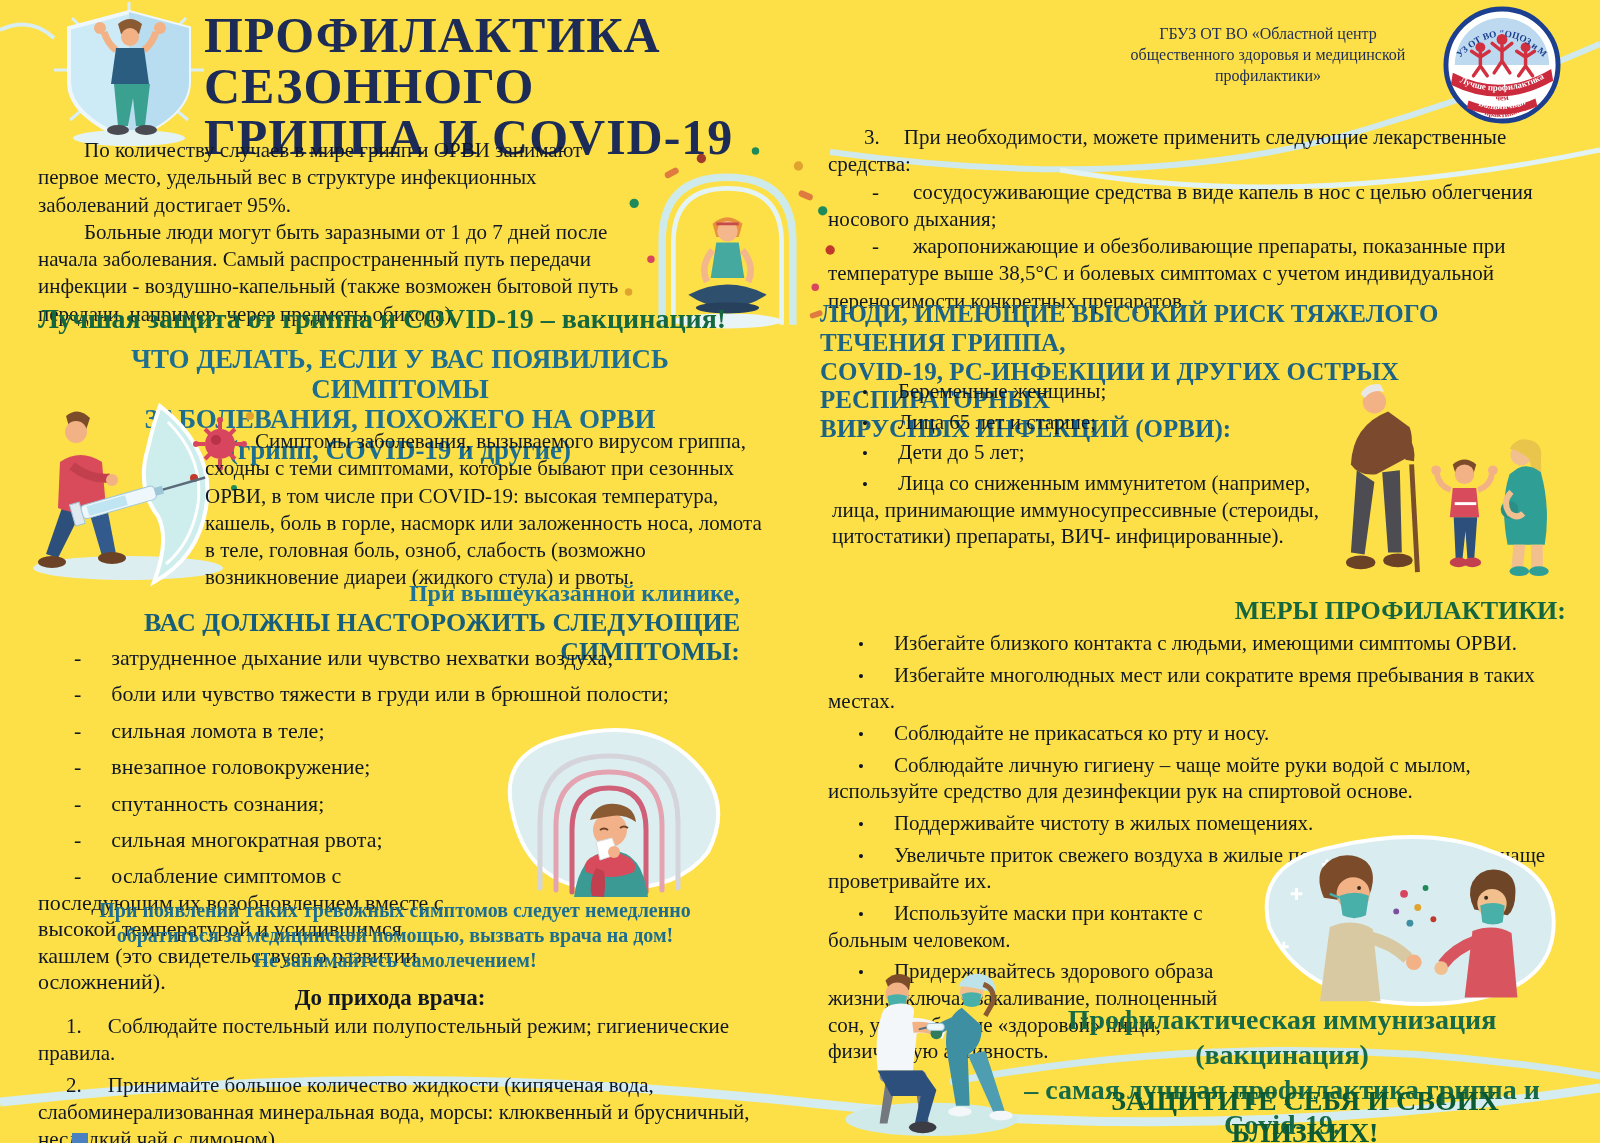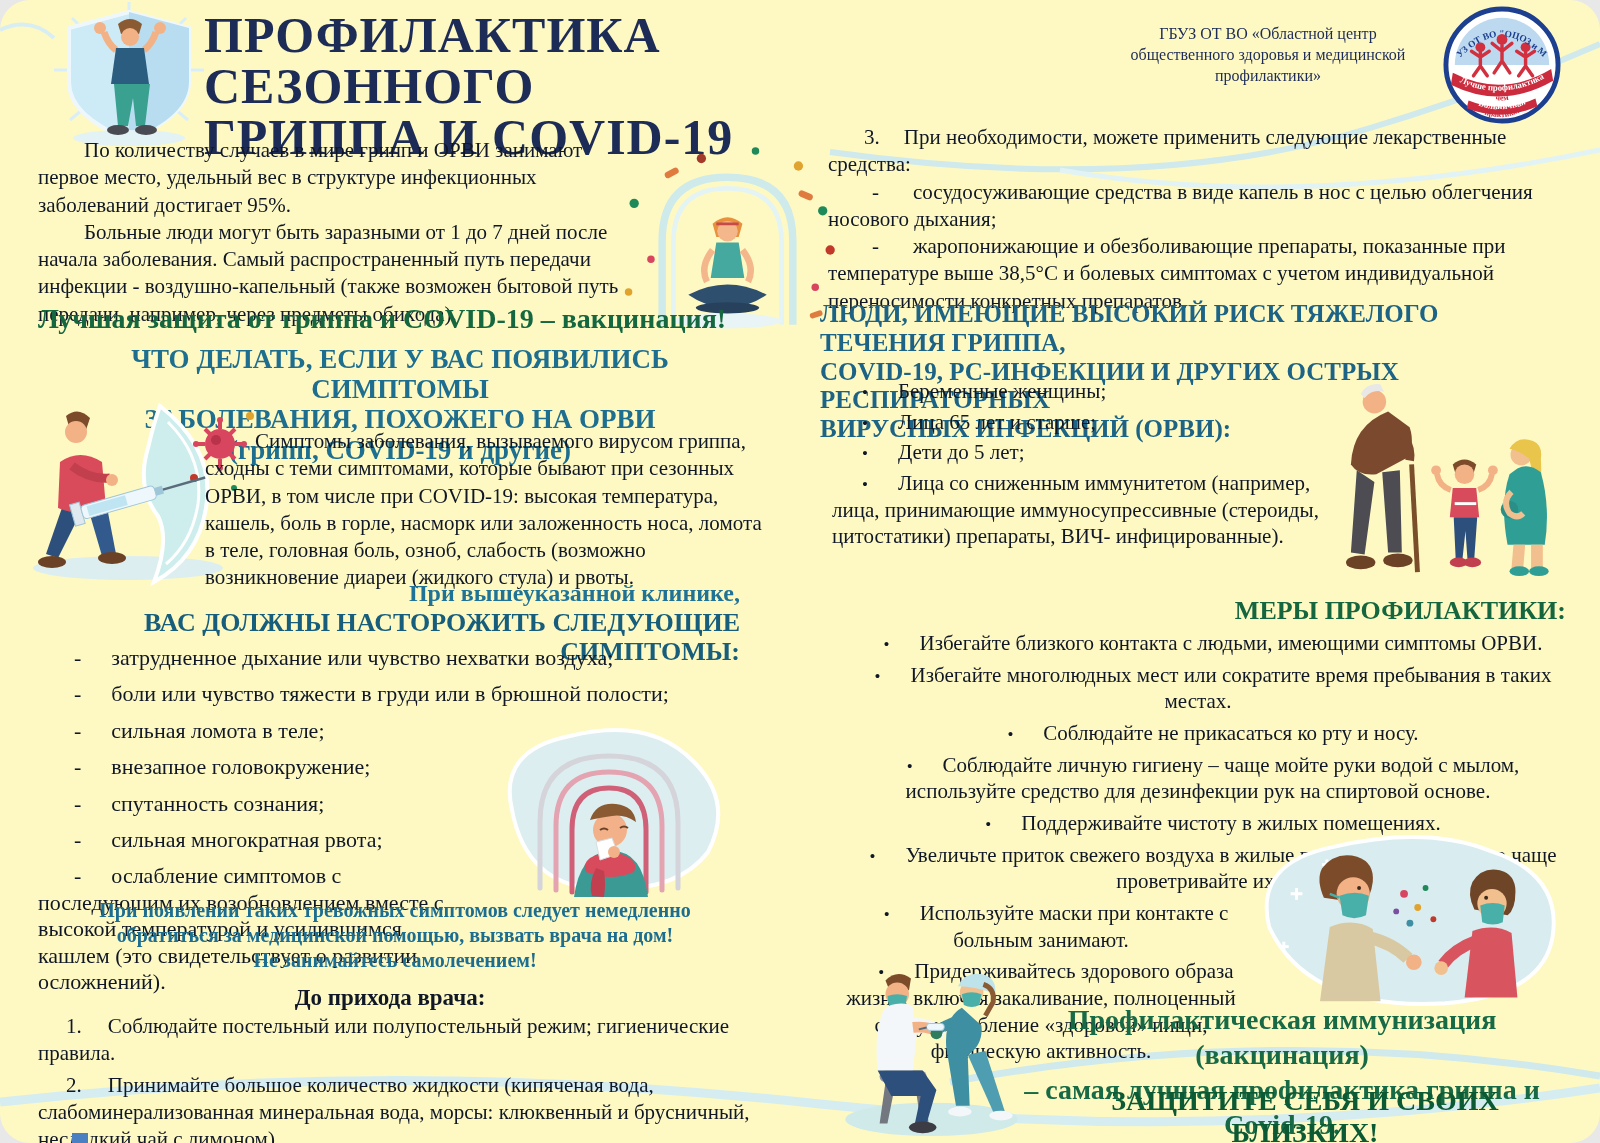--- a/index.html
+++ b/index.html
@@ -1,17 +1,17 @@
 <!DOCTYPE html>
 <html lang="ru"><head>
 <meta charset="utf-8">
 <style>
   html,body{margin:0;padding:0;background:#e8e8e8;}
-  .page{position:relative;width:1600px;height:1143px;background:#fef9c3;overflow:hidden;
-        font-family:"Liberation Serif",serif;color:#14203c;border-radius:30px;}
+  .page{position:relative;width:1600px;height:1143px;background:#fde047;overflow:hidden;
+        font-family:"Liberation Serif",serif;color:#14203c;}
   .abs{position:absolute;}
   svg{display:block;}
 
   
   .title{left:204px;top:10px;width:780px;line-height:1.02;color:#1d2b57;font-weight:bold;}
   .title .t1{font-size:50px;letter-spacing:1px;word-spacing:16px;}
   .title .t2{font-size:50px;letter-spacing:1px;}
   .org{left:1108px;top:24px;width:320px;text-align:center;font-weight:normal;
        font-size:16px;line-height:1.3;color:#1d2b57;}
 
@@ -52,21 +52,21 @@
   .sub-dash::before{content:"-";padding-right:34px;}
 
   .risk-h{left:820px;top:300px;width:748px;text-align:left;font-weight:bold;
           font-size:25px;line-height:1.15;color:#1c6385;}
   .bullet-list{left:832px;top:378px;width:524px;font-size:21px;line-height:1.27;color:#101726;}
   .b-item{text-indent:30px;margin-bottom:4px;}
   .b-item::before{content:"\2022";padding-right:30px;font-size:17px;}
 
   .prev-h{left:828px;top:596px;width:738px;text-align:right;font-weight:bold;
           font-size:26px;color:#15663f;}
-  .prev-list{left:828px;top:630px;width:740px;font-size:21px;line-height:1.27;color:#101726;text-align:center;}
+  .prev-list{left:828px;top:630px;width:740px;font-size:21px;line-height:1.27;color:#101726;}
   .prev-list .b-item{margin-bottom:5px;}
   .prev-list .b-item:nth-child(7),
   .prev-list .b-item:nth-child(8){width:426px;}
 
   .immun{left:984px;top:1002px;width:596px;text-align:center;font-weight:bold;
          font-size:28px;line-height:1.25;color:#176a45;}
   .protect{left:1040px;top:1085px;width:530px;text-align:center;font-weight:bold;
            font-size:28px;color:#0c5a34;}
 
   .corner-chip{left:72px;top:1133px;width:16px;height:10px;background:#4a7fc1;}
@@ -337,21 +337,21 @@
 
   <div class="abs prev-h">МЕРЫ ПРОФИЛАКТИКИ:</div>
 
   <div class="abs prev-list">
       <div class="b-item">Избегайте близкого контакта с людьми, имеющими симптомы ОРВИ.</div>
       <div class="b-item">Избегайте многолюдных мест или сократите время пребывания в таких местах.</div>
       <div class="b-item">Соблюдайте не прикасаться ко рту и носу.</div>
       <div class="b-item">Соблюдайте личную гигиену – чаще мойте руки водой с мылом, используйте средство для дезинфекции рук на спиртовой основе.</div>
       <div class="b-item">Поддерживайте чистоту в жилых помещениях.</div>
       <div class="b-item">Увеличьте приток свежего воздуха в жилые помещения, как можно чаще проветривайте их.</div>
-      <div class="b-item">Используйте маски при контакте с больным занимают.</div>
+      <div class="b-item">Используйте маски при контакте с больным человеком.</div>
       <div class="b-item">Придерживайтесь здорового образа жизни, включая закаливание, полноценный сон, употребление «здоровой» пищи, физическую активность.</div>
     </div>
 
   <svg class="abs" style="left:1237px;top:800px;" width="338" height="215" viewBox="0 0 340 220">
     <path d="M30 130 Q14 64 96 48 Q190 26 256 52 Q330 76 320 140 Q310 200 210 208 Q70 216 30 130 Z" fill="#d9edf0" stroke="#ffffff" stroke-width="4"></path>
     <g fill="none" stroke="#ffffff" stroke-width="3">
       <path d="M52 96 h12 M58 90 v12"></path>
         <path d="M40 150 h10 M45 145 v10"></path>
         <path d="M84 66 h10 M89 61 v10"></path>
     </g>

